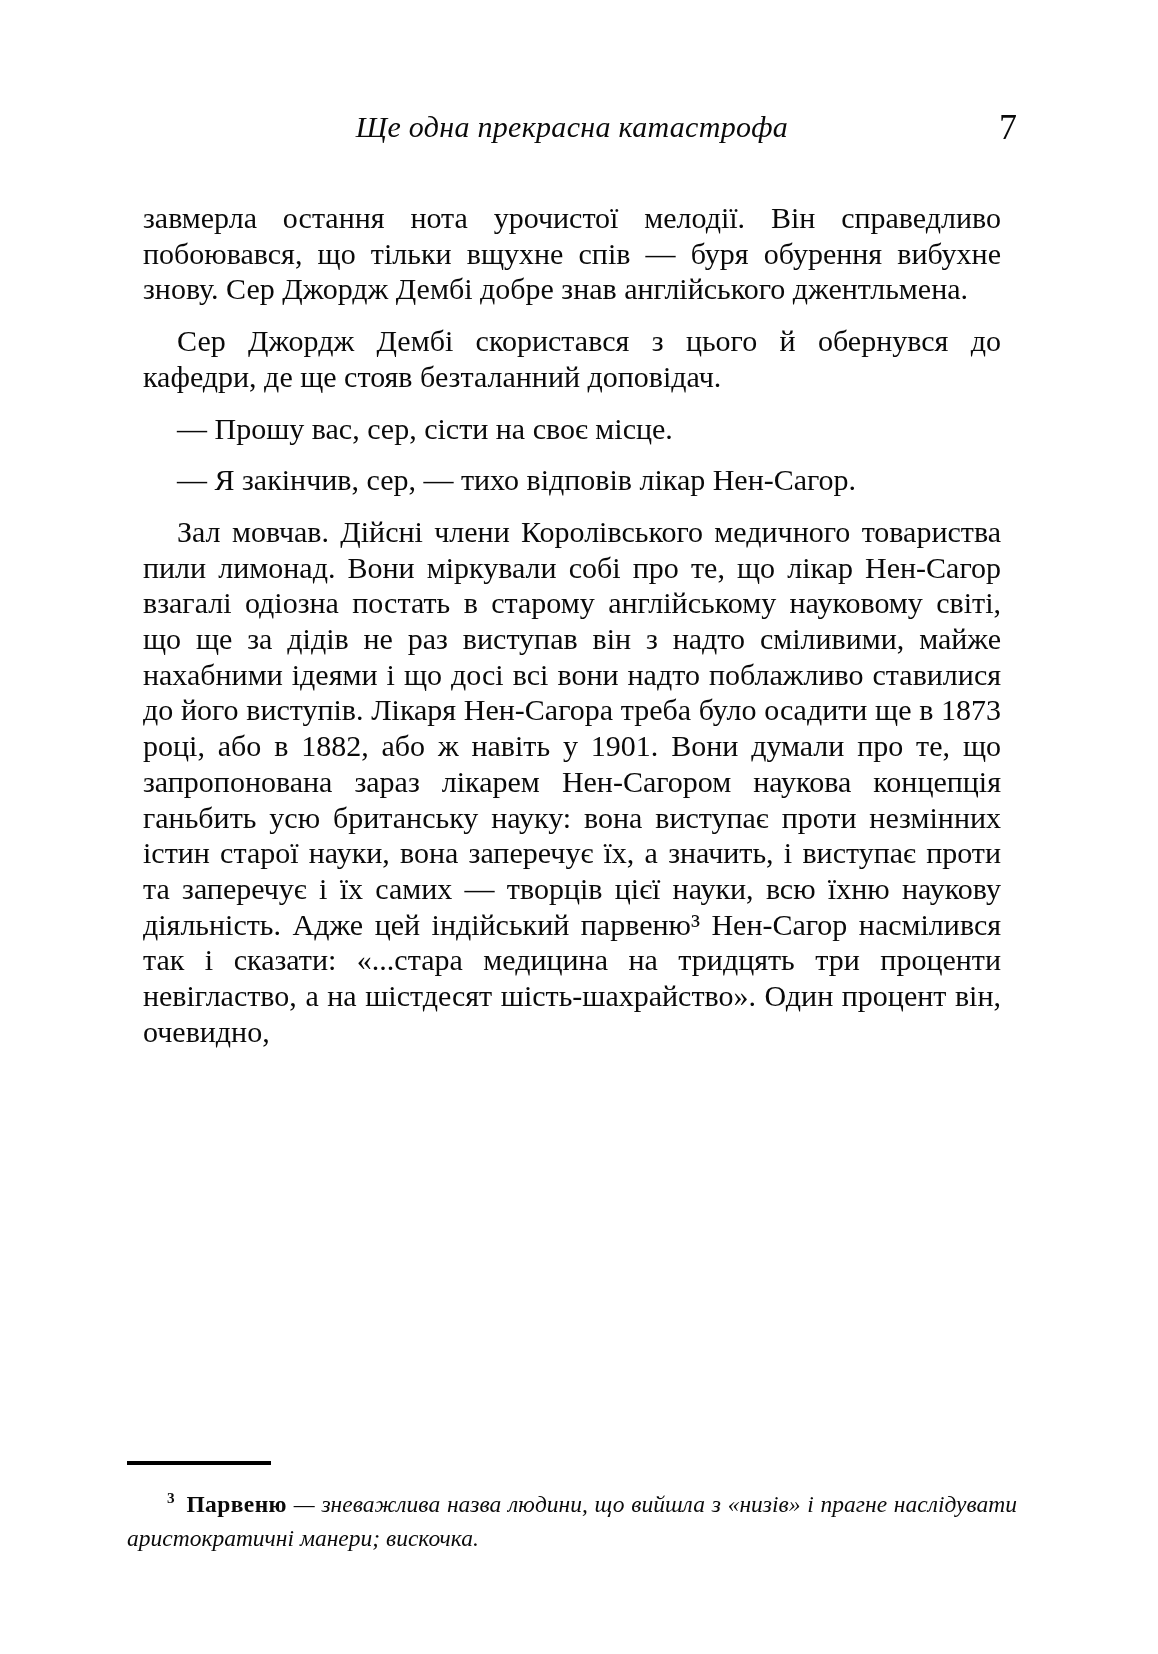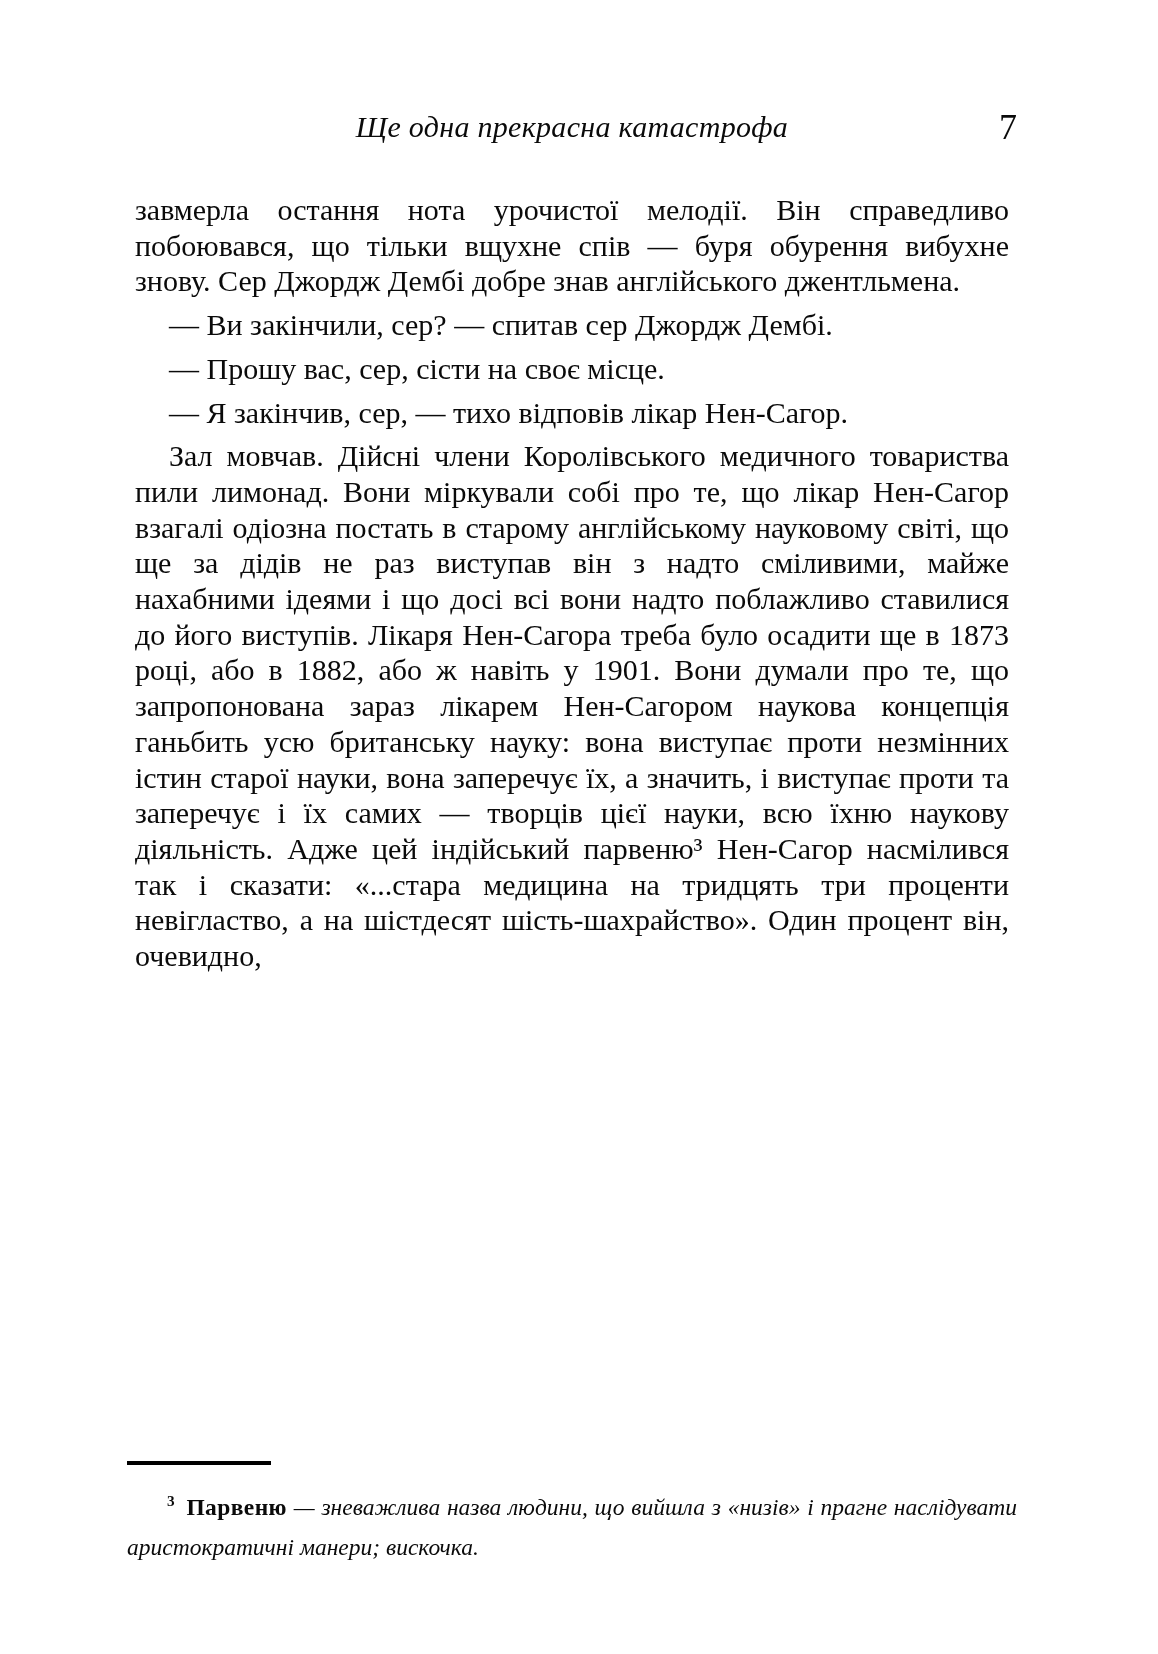--- a/index.html
+++ b/index.html
@@ -38,40 +38,40 @@
   .body-text {
     position: absolute;
     left: 127px;
     width: 890px;
     top: 184px;
     font-size: 30px;
     line-height: 35.7px;
     text-align: justify;
   }
   .para {
-    margin: 8px;
+    margin: 16px;
     padding: 0;
     text-indent: 34px;
   }
   .para.no-indent { text-indent: 0; }
   .footnote-sep {
     position: absolute;
     left: 127px;
     top: 1461px;
     width: 144px;
     height: 4px;
     background: #000;
   }
   .footnote {
     position: absolute;
     left: 127px;
     width: 890px;
     top: 1481px;
     font-size: 23.5px;
-    line-height: 40px;
+    line-height: 34px;
     text-align: justify;
     text-indent: 40px;
     font-style: italic;
   }
   .fn-marker {
     font-style: normal;
     font-weight: bold;
     font-size: 0.65em;
     margin-right: 5px;
   }
@@ -86,21 +86,21 @@
 
 <div class="page">
 
   <div class="running-header">
     <span class="header-title">Ще одна прекрасна катастрофа</span>
     <span class="page-number">7</span>
   </div>
 
   <div class="body-text">
     <p class="para no-indent">завмерла остання нота урочистої мелодії. Він справедливо побоювався, що тільки вщухне спів — буря обурення вибухне знову. Сер Джордж Дембі добре знав англійського джентльмена.</p>
-    <p class="para">— Ви закінчили, сер? — спитав сер Джордж Дембі.</p>
+    <p class="para">Сер Джордж Дембі скористався з цього й обернувся до кафедри, де ще стояв безталанний доповідач.</p>
     <p class="para">— Прошу вас, сер, сісти на своє місце.</p>
     <p class="para">— Я закінчив, сер, — тихо відповів лікар Нен-Сагор.</p>
     <p class="para">Зал мовчав. Дійсні члени Королівського медичного товариства пили лимонад. Вони міркували собі про те, що лікар Нен-Сагор взагалі одіозна постать в старому англійському науковому світі, що ще за дідів не раз виступав він з надто сміливими, майже нахабними ідеями і що досі всі вони надто поблажливо ставилися до його виступів. Лікаря Нен-Сагора треба було осадити ще в 1873 році, або в 1882, або ж навіть у 1901. Вони думали про те, що запропонована зараз лікарем Нен-Сагором наукова концепція ганьбить усю британську науку: вона виступає проти незмінних істин старої науки, вона заперечує їх, а значить, і виступає проти та заперечує і їх самих — творців цієї науки, всю їхню наукову діяльність. Адже цей індійський парвеню³ Нен-Сагор насмілився так і сказати: «...стара медицина на тридцять три проценти невігластво, а на шістдесят шість-шахрайство». Один процент він, очевидно,</p>
   </div>
 
   <div class="footnote-sep"></div>
 
   <div class="footnote">
     <sup class="fn-marker">3</sup>
     <b class="fn-term">Парвеню</b><span class="fn-def"> — зневажлива назва людини, що вийшла з «низів» і прагне наслідувати аристократичні манери; вискочка.</span>

